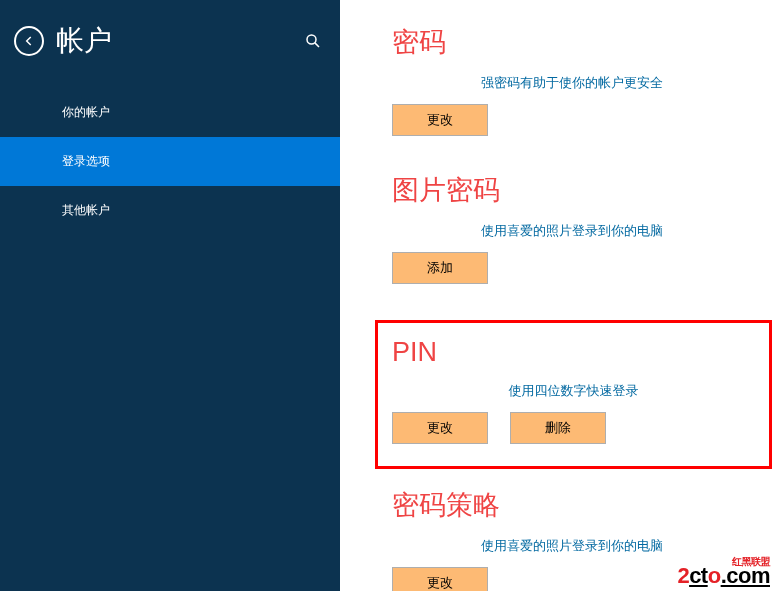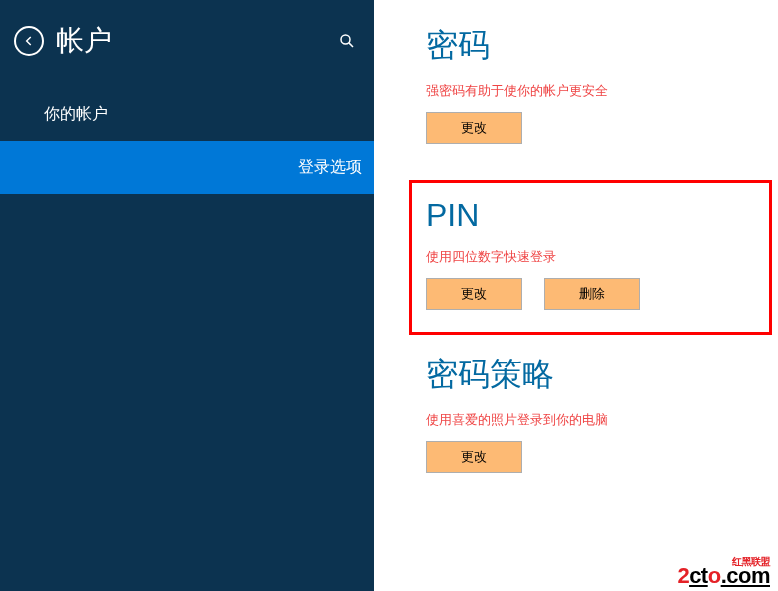--- a/index.html
+++ b/index.html
@@ -5,21 +5,21 @@
   * { margin: 0; padding: 0; box-sizing: border-box; }
   body {
     width: 778px;
     height: 591px;
     font-family: "Segoe UI", "Microsoft YaHei", sans-serif;
     display: flex;
     overflow: hidden;
     background: #fff;
   }
   .sidebar {
-    width: 374px;
+    width: 340px;
     height: 100%;
     background: #0c3350;
     color: #fff;
   }
   .sb-header {
     display: flex;
     align-items: center;
     padding: 22px 18px 28px 14px;
     justify-content: space-between;
   }
@@ -42,46 +42,46 @@
   .page-title {
     font-size: 28px;
     font-weight: 300;
   }
   .search-icon {
     width: 18px;
     height: 18px;
     cursor: pointer;
   }
   .nav-item {
-    padding: 16px 12px 16px 44px;
-    font-size: 16px;
+    padding: 16px 12px 16px 62px;
+    font-size: 12px;
     cursor: pointer;
     color: #fff;
   }
   .nav-item.active {
     background: #0078d7;
-    text-align: right;
   }
   .content {
     flex: 1;
     padding: 24px 26px 0 52px;
     overflow-y: hidden;
     position: relative;
   }
   .section { margin-bottom: 36px; }
   .section-title {
-    color: #0369a1;
-    font-size: 32px;
+    color: #ef4444;
+    font-size: 27px;
     font-weight: 400;
     margin-bottom: 14px;
   }
   .section-desc {
     font-size: 13px;
-    color: #ef4444;
+    color: #0369a1;
     margin-bottom: 12px;
+    text-align: center;
   }
   .btn-row { display: flex; gap: 22px; }
   .btn {
     min-width: 96px;
     padding: 6px 0;
     text-align: center;
     border: 1px solid #aeaeae;
     background: #fdba74;
     font-size: 13px;
     cursor: pointer;
@@ -125,32 +125,40 @@
     <div class="search-icon">
       <svg width="18" height="18" viewBox="0 0 24 24" fill="none" stroke="#fff" stroke-width="2">
         <circle cx="10" cy="10" r="6"></circle>
         <line x1="20" y1="20" x2="14.5" y2="14.5"></line>
       </svg>
     </div>
   </div>
 
   <div class="nav-item">你的帐户</div>
   <div class="nav-item active">登录选项</div>
+  <div class="nav-item">其他帐户</div>
 </div>
 
 <div class="content">
 
   <div class="section">
     <div class="section-title">密码</div>
     <div class="section-desc">强密码有助于使你的帐户更安全</div>
     <div class="btn-row">
       <div class="btn">更改</div>
     </div>
   </div>
 
+  <div class="section">
+    <div class="section-title">图片密码</div>
+    <div class="section-desc">使用喜爱的照片登录到你的电脑</div>
+    <div class="btn-row">
+      <div class="btn">添加</div>
+    </div>
+  </div>
 
   <div class="highlight-box">
     <div class="section-title">PIN</div>
     <div class="section-desc">使用四位数字快速登录</div>
     <div class="btn-row">
       <div class="btn">更改</div>
       <div class="btn">删除</div>
     </div>
   </div>
 

